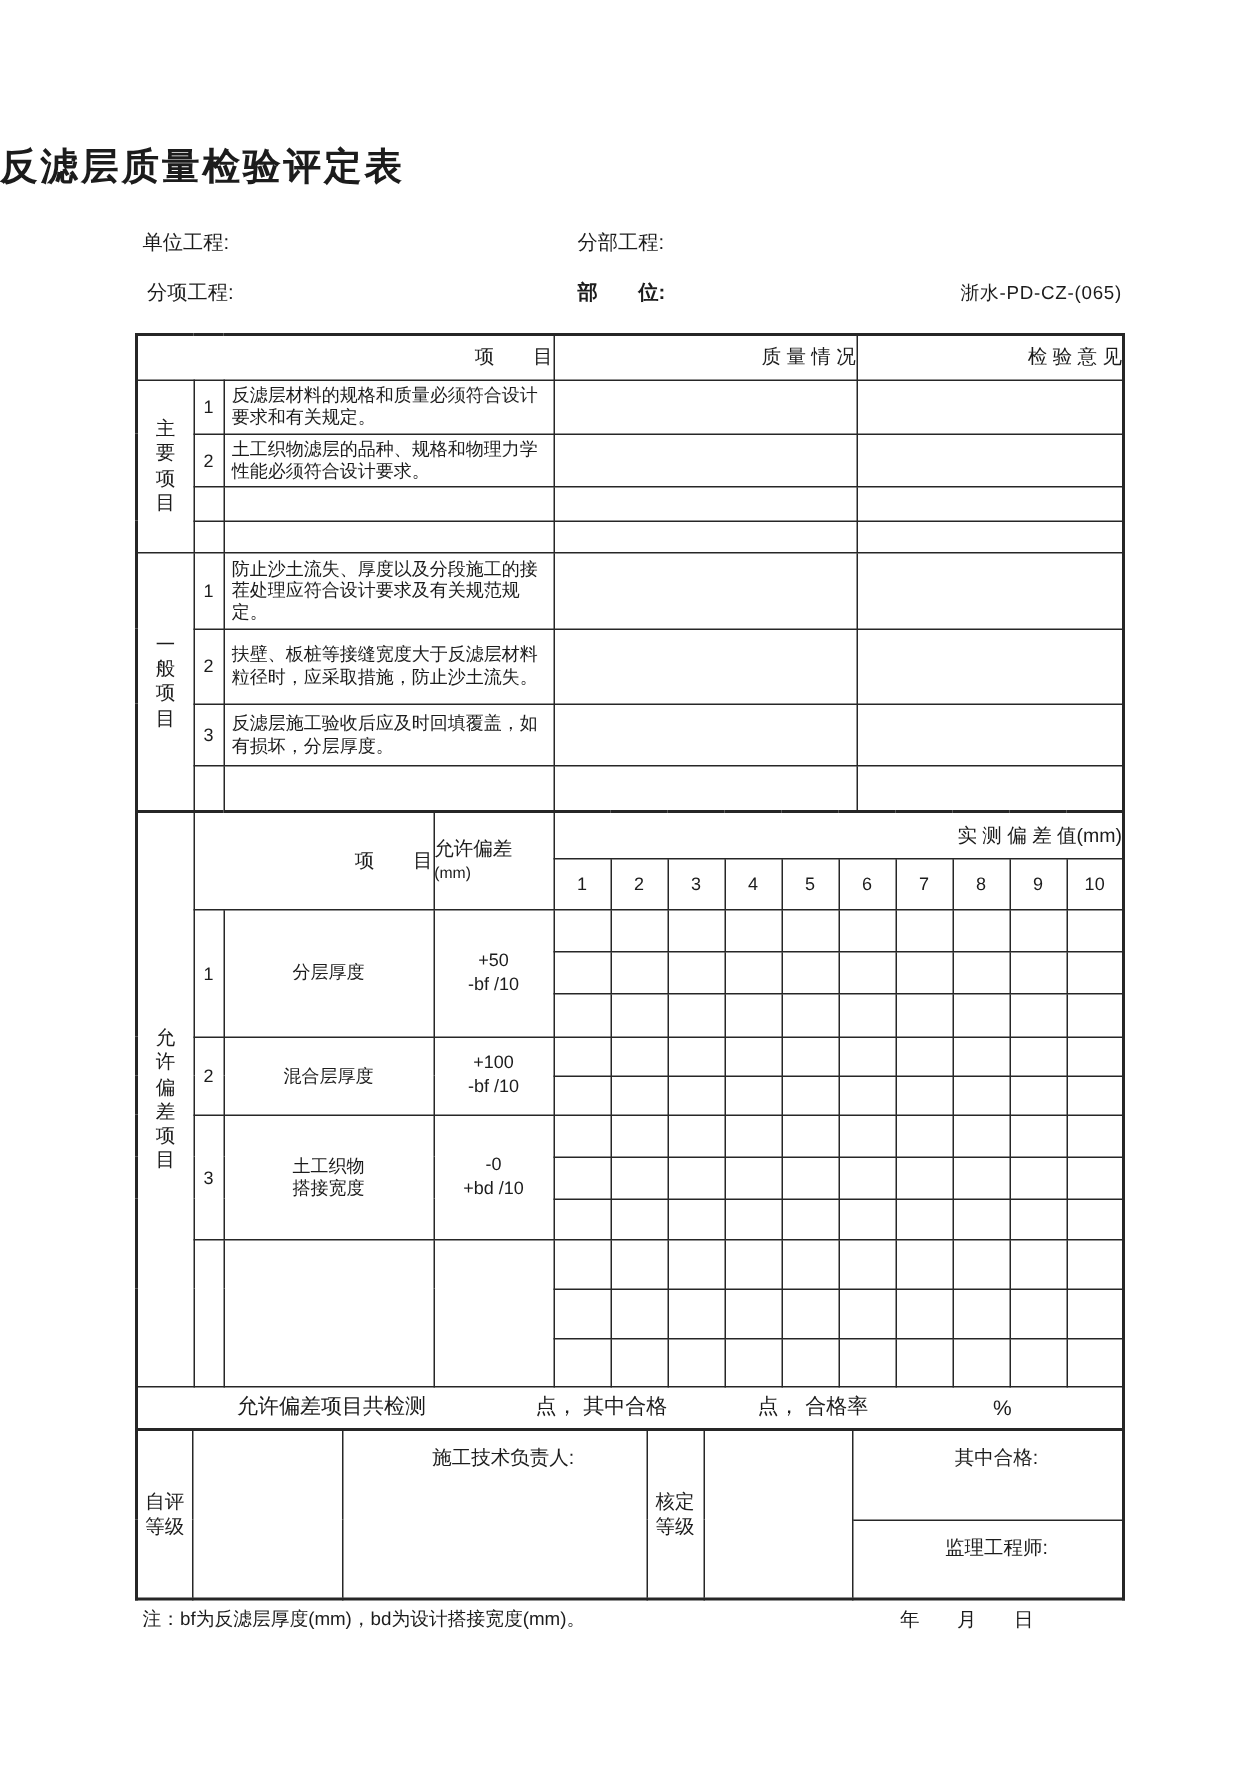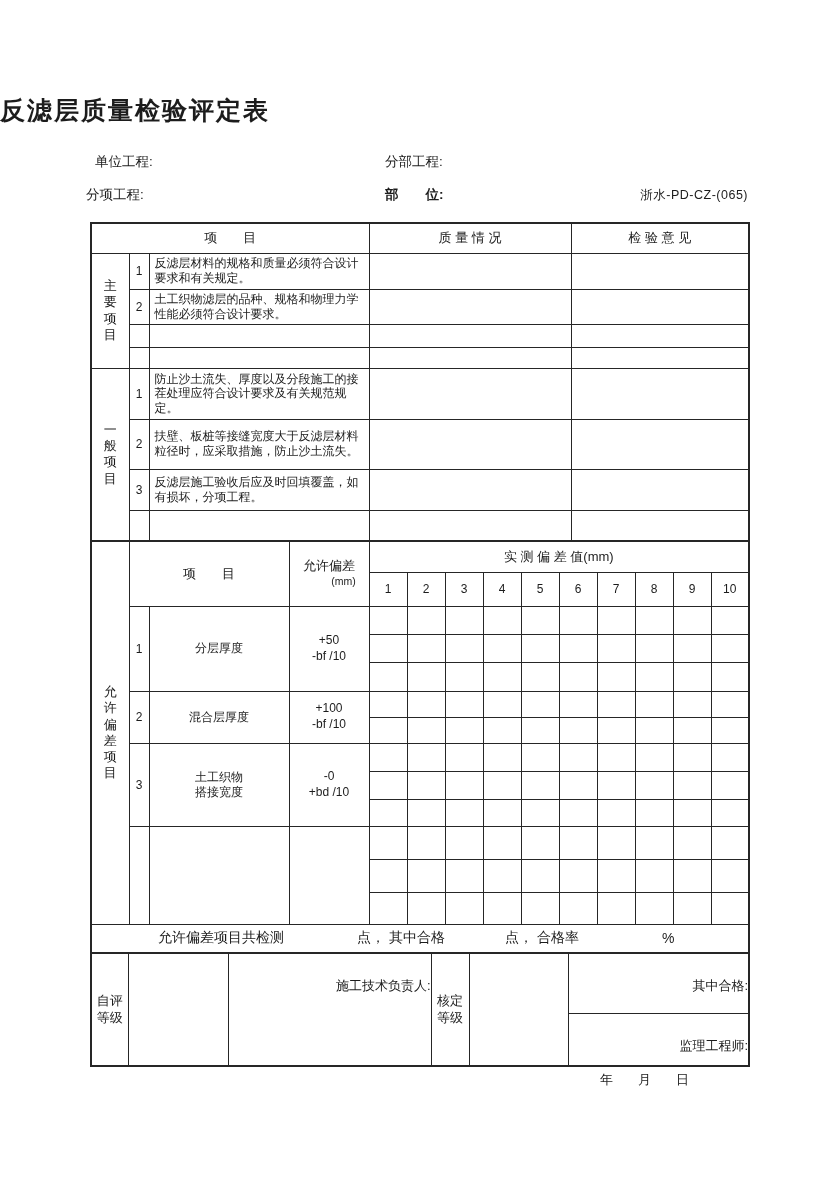--- a/index.html
+++ b/index.html
@@ -14,45 +14,45 @@
   }
   .info-label{position:absolute;font-size:13.5px;}
   .doc-number{position:absolute;top:187px;right:90px;font-size:12.5px;letter-spacing:0.5px;}
   table{border-collapse:collapse;table-layout:fixed;position:absolute;left:90px;width:658px;background:#fff;}
   table,td{border:1px solid #262626;}
   table{border-width:2px;}
   td{padding:0;font-size:12px;vertical-align:middle;overflow:hidden;}
   .tA{top:222px;}
   .tB{top:540px;}
   .tC{top:952px;}
-  .hd{font-size:13px;text-align:center;}
+  .hd{font-size:13px;text-align:right;}
   .v{white-space:pre-line;text-align:center;font-size:13px;line-height:1.25;}
   .num{text-align:center;}
   .desc{padding:2px 5px;line-height:1.22;text-align:left;vertical-align:middle;}
   .cname{text-align:center;margin-top:12px;}
   .allow{text-align:center;white-space:pre-line;line-height:1.3;}
-  .allow-hd{text-align:center;font-size:13px;line-height:1.1;}
-  .allow-hd .unit{font-size:10.5px;margin-left:29px;}
+  .allow-hd{font-size:13px;line-height:1.1;}
+  .allow-hd .unit{font-size:10.5px;}
   .mnum{text-align:center;font-size:12px;}
   .summary-cell{position:relative;height:100%;}
   .summary-cell span{position:absolute;top:50%;transform:translateY(-50%);font-size:14px;white-space:nowrap;}
-  .signtxt{vertical-align:top;text-align:right;padding:23px 0 0 12px;font-size:13px;}
+  .signtxt{vertical-align:top;text-align:center;padding:9px 0 0 12px;font-size:13px;}
   .note{position:absolute;top:1071px;left:95px;font-size:12.5px;}
   .date{position:absolute;top:1071px;left:600px;font-size:13px;letter-spacing:6px;white-space:nowrap;}
 </style>
 </head>
 <body>
 
 <div class="sheet">
 
   <div class="title">反滤层质量检验评定表</div>
 
   <div class="info-label" style="top:153px;left:95px;">单位工程:</div>
   <div class="info-label" style="top:153px;left:385px;">分部工程:</div>
-  <div class="info-label" style="top:186px;left:86px;">分项工程:</div>
+  <div class="info-label" style="top:186px;left:98px;">分项工程:</div>
   <div class="info-label" style="top:186px;left:385px;font-weight:bold;">部　　位:</div>
   <div class="doc-number">浙水-PD-CZ-(065)</div>
 
   <table class="tA">
     <colgroup>
         <col style="width:38px">
         <col style="width:20px">
         <col style="width:220px">
         <col style="width:202px">
         <col style="width:178px">
@@ -102,21 +102,21 @@
       <td></td>
     </tr>
     <tr style="height:50px">
       <td class="num">2</td>
       <td class="desc">扶壁、板桩等接缝宽度大于反滤层材料粒径时，应采取措施，防止沙土流失。</td>
       <td></td>
       <td></td>
     </tr>
     <tr style="height:41px">
       <td class="num">3</td>
-      <td class="desc">反滤层施工验收后应及时回填覆盖，如有损坏，分项工程。</td>
+      <td class="desc">反滤层施工验收后应及时回填覆盖，如有损坏，分层厚度。</td>
       <td></td>
       <td></td>
     </tr>
     <tr style="height:31px">
       <td></td>
       <td></td>
       <td></td>
       <td></td>
     </tr>
   </tbody>
@@ -351,15 +351,16 @@
 等级</td>
       <td rowspan="2"></td>
       <td class="signtxt">其中合格:</td>
     </tr>
     <tr style="height:53px">
       <td class="signtxt">监理工程师:</td>
     </tr>
   </tbody>
     </table>
 
+  <div class="note">注：bf为反滤层厚度(mm)，bd为设计搭接宽度(mm)。</div>
   <div class="date">年　月　日</div>
 
 </div>
 
 </body></html>

